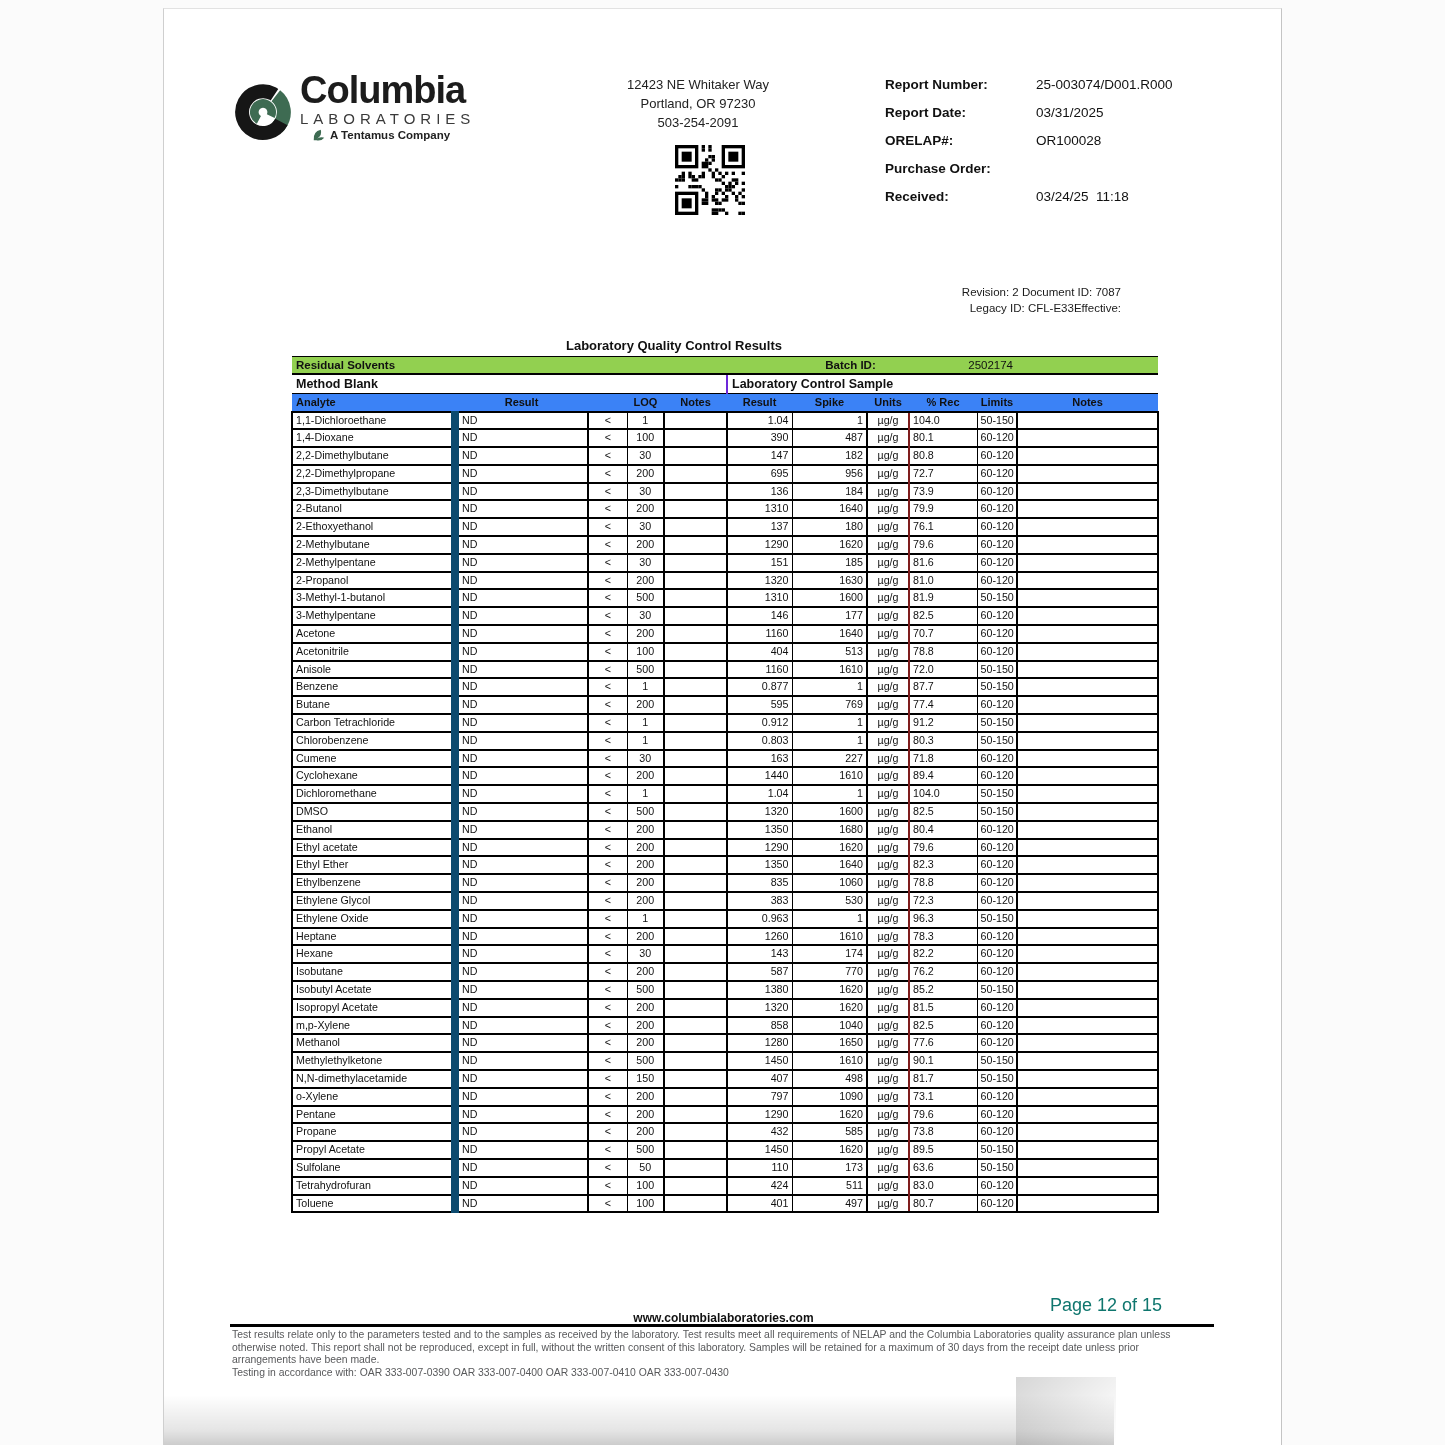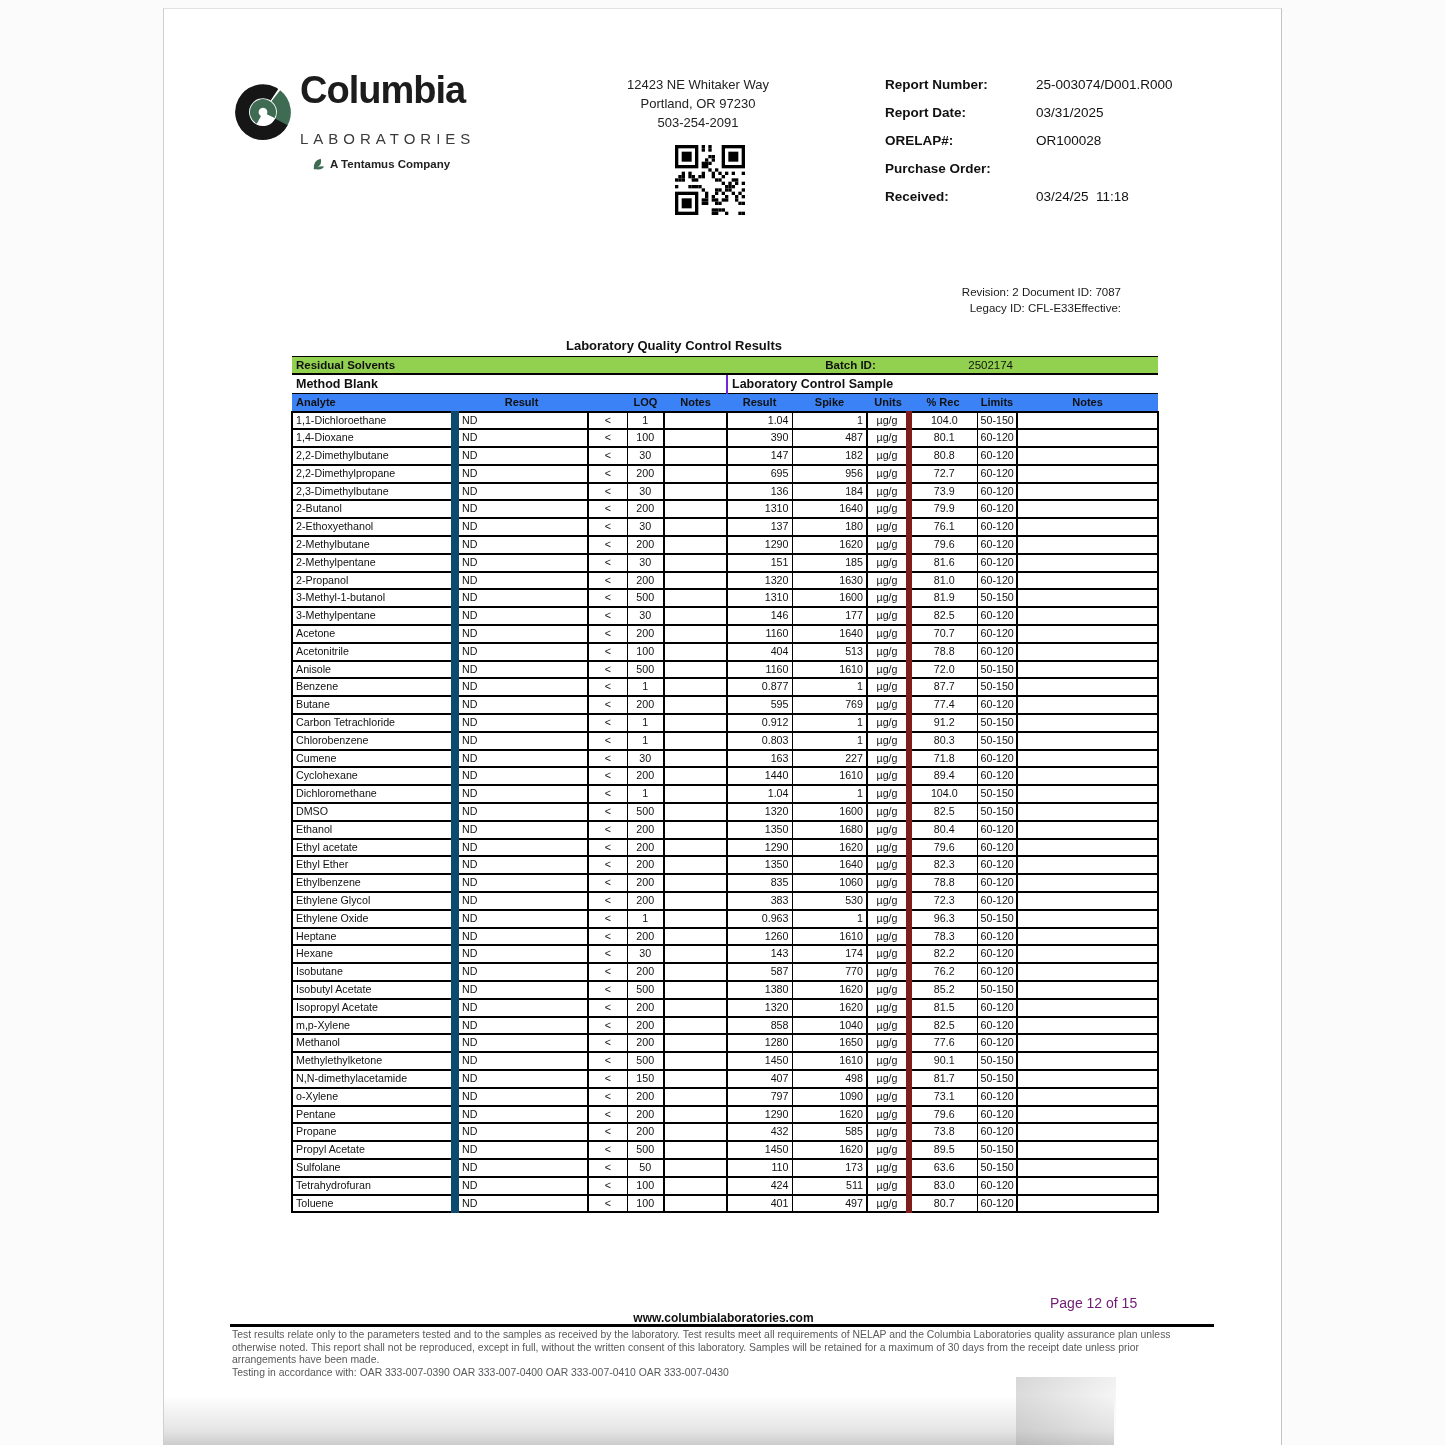--- a/index.html
+++ b/index.html
@@ -5,22 +5,22 @@
   * { margin:0; padding:0; box-sizing:border-box; }
   html,body { width:1445px; height:1445px; background:#fbfbfb; font-family:"Liberation Sans", sans-serif; color:#111; }
   .page { position:absolute; left:163px; top:8px; width:1119px; height:1437px; background:#fff;
           border-left:1px solid #cfcfcf; border-right:1px solid #c4c4c4; border-top:1px solid #e2e2e2; overflow:hidden; }
 
   
   .logo { position:absolute; left:70px; top:62px; width:260px; }
   .logo-mark { position:absolute; left:0; top:4px; }
   .logo-text { margin-left:66px; }
   .logo-name { font-size:38px; font-weight:bold; letter-spacing:-1px; color:#1c1c1c; line-height:38px; }
-  .logo-sub  { font-size:15px; letter-spacing:5px; color:#3a3a3a; line-height:19px;margin-top:20px; }
-  .tagline { margin-left:78px; margin-top:9px; display:flex; align-items:center; gap:4px;text-align:right; }
+  .logo-sub  { font-size:15px; letter-spacing:5px; color:#3a3a3a; line-height:19px; }
+  .tagline { margin-left:78px; margin-top:0; display:flex; align-items:center; gap:4px;text-align:right; }
   .tagline span { font-size:11.5px; font-weight:bold; color:#222; }
 
   .address { position:absolute; left:424px; top:66px; width:220px; text-align:center; font-size:13px; line-height:19px; color:#222; }
   .qr { position:absolute; left:511px; top:136px; width:70px; height:70px; }
 
   .report-info { position:absolute; left:721px; top:66px; width:390px; }
   .ri-row { display:flex; margin-bottom:9px; }
   .ri-label { width:151px; font-weight:bold; font-size:13.5px; line-height:19px; }
   .ri-value { font-size:13.5px; line-height:19px; white-space:pre; }
 
@@ -46,26 +46,26 @@
   tbody.data td { height:15.8px; font-size:10.7px; line-height:15.8px; padding:0 3px; border-top:2px solid #000; background:#fff; }
   tbody.data tr:last-child td { border-bottom:2.5px solid #000; }
   td.c0 { text-align:left; border-left:2.5px solid #000; padding-left:4px; }
   td.c1 { text-align:left; border-left:8px solid #0c4a6e; }
   td.c2 { text-align:center; border-left:2px solid #000; }
   td.c3 { text-align:center; border-left:1px solid #000; }
   td.c4 { border-left:2px solid #000; }
   td.c5 { text-align:right; border-left:2px solid #000; }
   td.c6 { text-align:right; border-left:1px solid #000; }
   td.c7 { text-align:center; border-left:2px solid #000; }
-  td.c8 { text-align:center; border-left:6px solid #7f1d1d; }
+  td.c8 { text-align:left; border-left:2px solid #7f1d1d; }
   td.c9 { text-align:center; border-left:1px solid #000; }
   td.c10 { border-left:2px solid #000; border-right:2.5px solid #000; }
 
   
-  .page-num { position:absolute; left:886px; top:1286px; font-size:14px; color:#701a75; }
+  .page-num { position:absolute; left:886px; top:1286px; font-size:18px; color:#0f766e; }
   .website  { position:absolute; left:0; top:1302px; width:1119px; text-align:center; font-weight:bold; font-size:12px; }
   .foot-line { position:absolute; left:66px; top:1315px; width:984px; height:3px; background:#000; }
   .disclaimer { position:absolute; left:68px; top:1320px; width:968px; font-size:10.4px; line-height:12.6px; color:#58595b; }
   .disclaimer p { margin:0; }
   .bottom-shadow { position:absolute; left:0; bottom:0; width:950px; height:50px;
       background:linear-gradient(to bottom, rgba(0,0,0,0) 0%, rgba(0,0,0,0.10) 70%, rgba(0,0,0,0.20) 100%); }
   .corner-shadow { position:absolute; left:852px; bottom:0; width:100px; height:68px;
       background:linear-gradient(135deg, rgba(0,0,0,0.16) 0%, rgba(0,0,0,0.04) 70%, rgba(0,0,0,0) 100%); }
 </style>
 </head>

